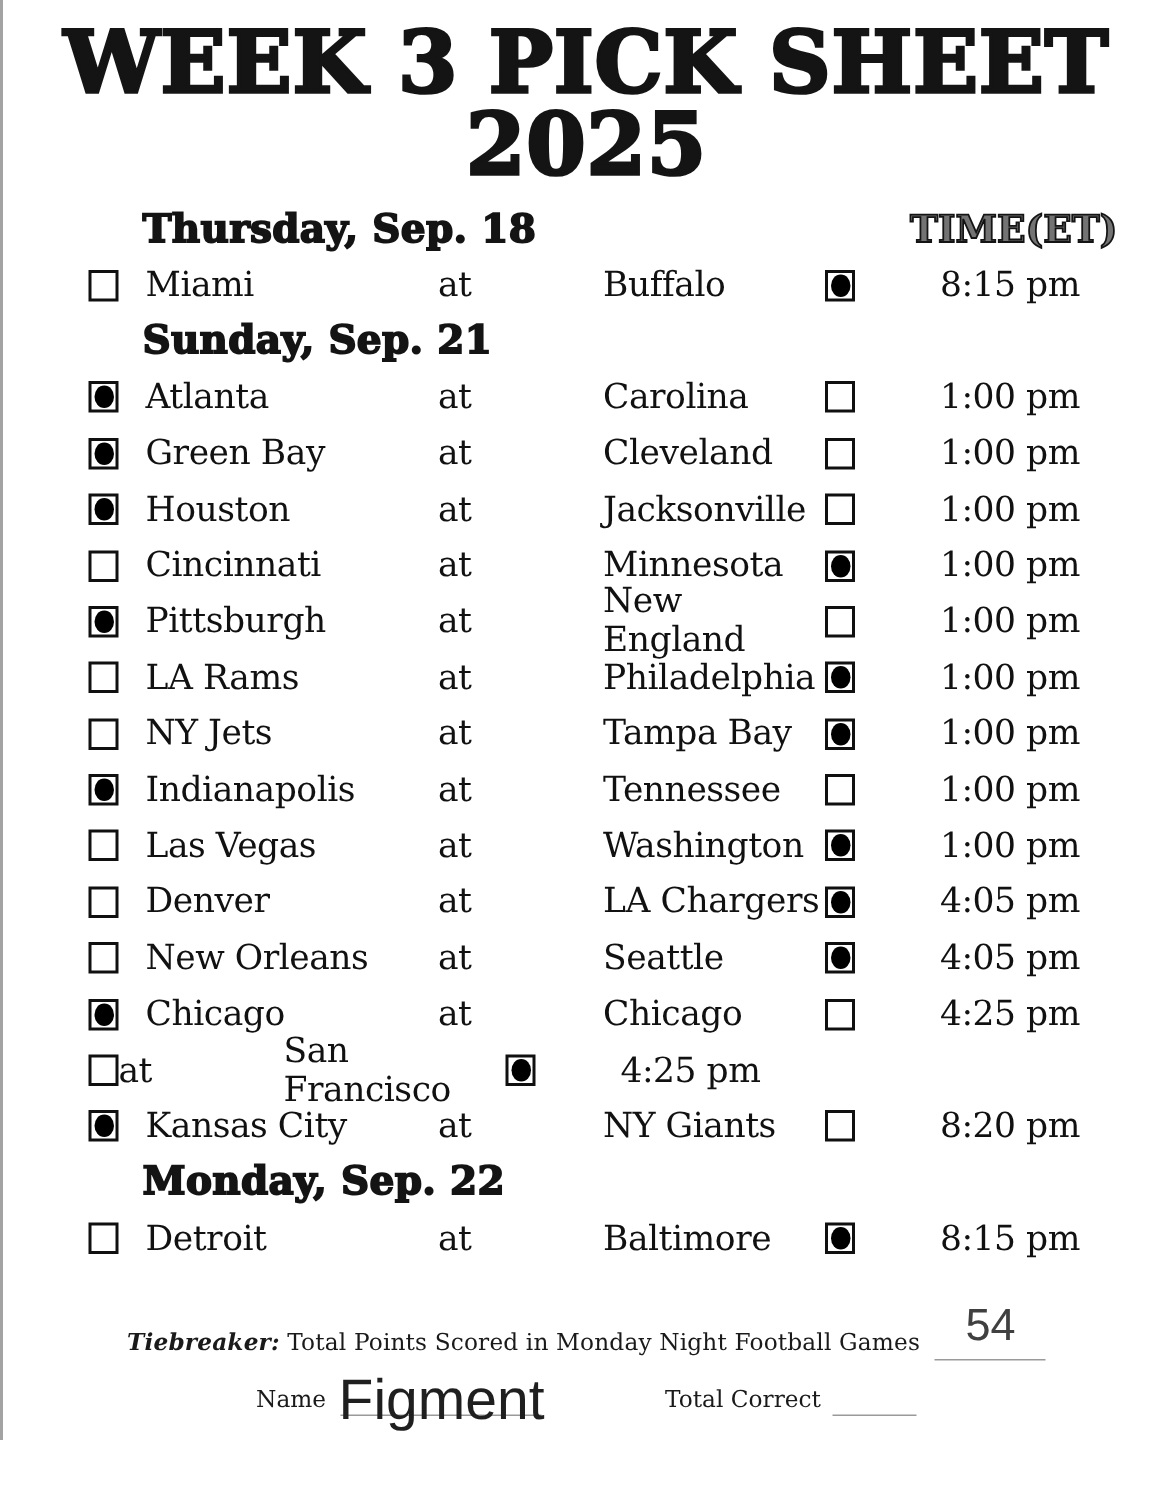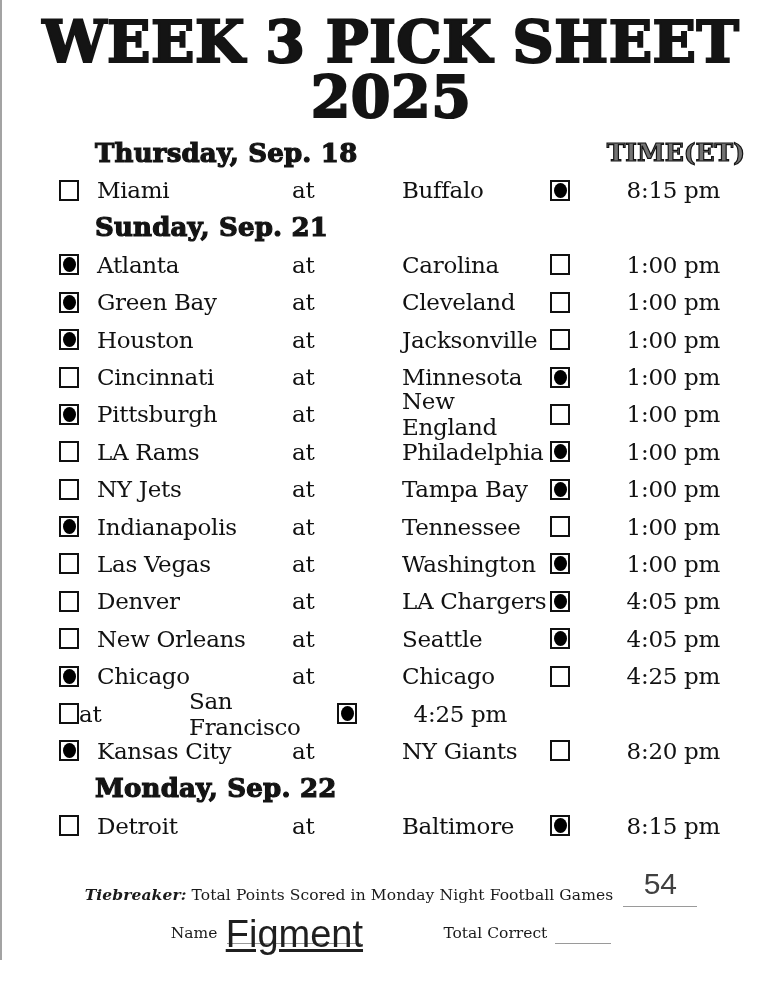--- a/index.html
+++ b/index.html
@@ -85,21 +85,21 @@
   .small-label{font-size:15.5px;color:#1a1a1a;padding-bottom:2px;}
   .name-line{
     width:134px;height:40px;
     margin-left:10px;
     border-bottom:1px solid #9a9a9a;
     display:flex;justify-content:center;align-items:flex-end;
   }
   .name-value{
     font-family:"Liberation Sans", sans-serif;
     font-size:38px;line-height:30px;color:#1f1f1f;
-    margin-bottom:-6px;white-space:nowrap;text-decoration:underline;
+    margin-bottom:-6px;white-space:nowrap;
   }
   .tc-gap{width:82px;}
   .tc-line{
     width:56px;height:20px;
     margin-left:8px;
     border-bottom:1px solid #9a9a9a;
     display:flex;justify-content:center;align-items:flex-end;
     font-family:"Liberation Sans", sans-serif;
     font-size:20px;color:#222;
   }

